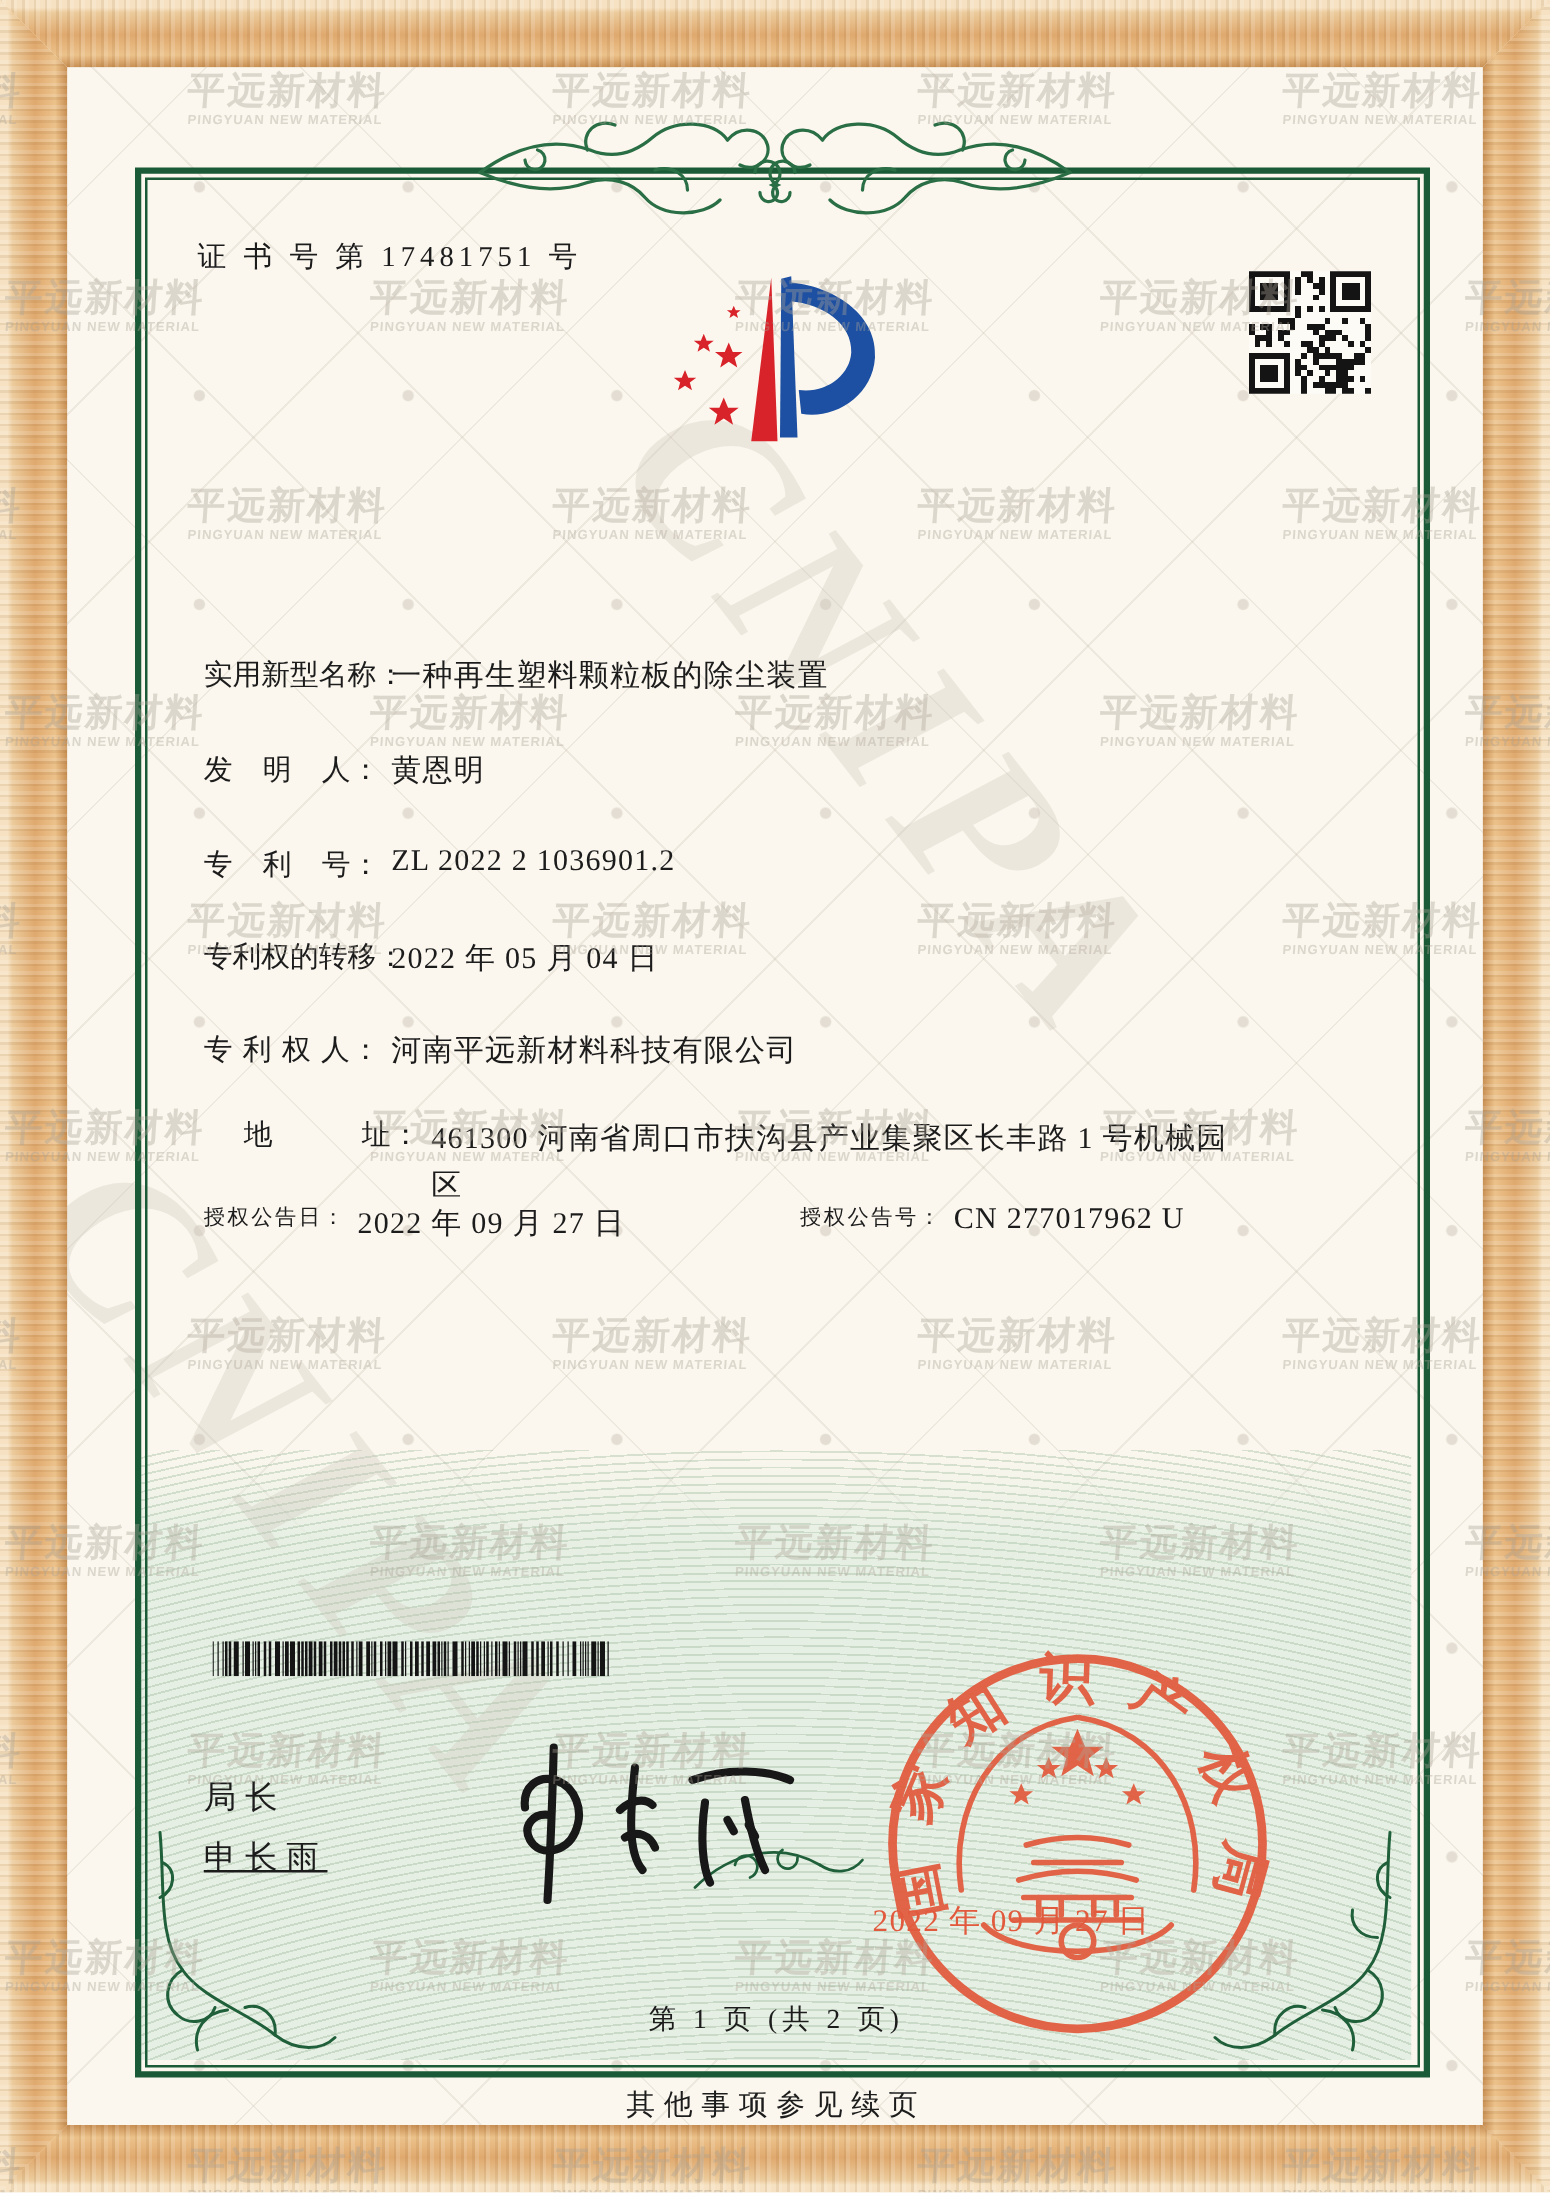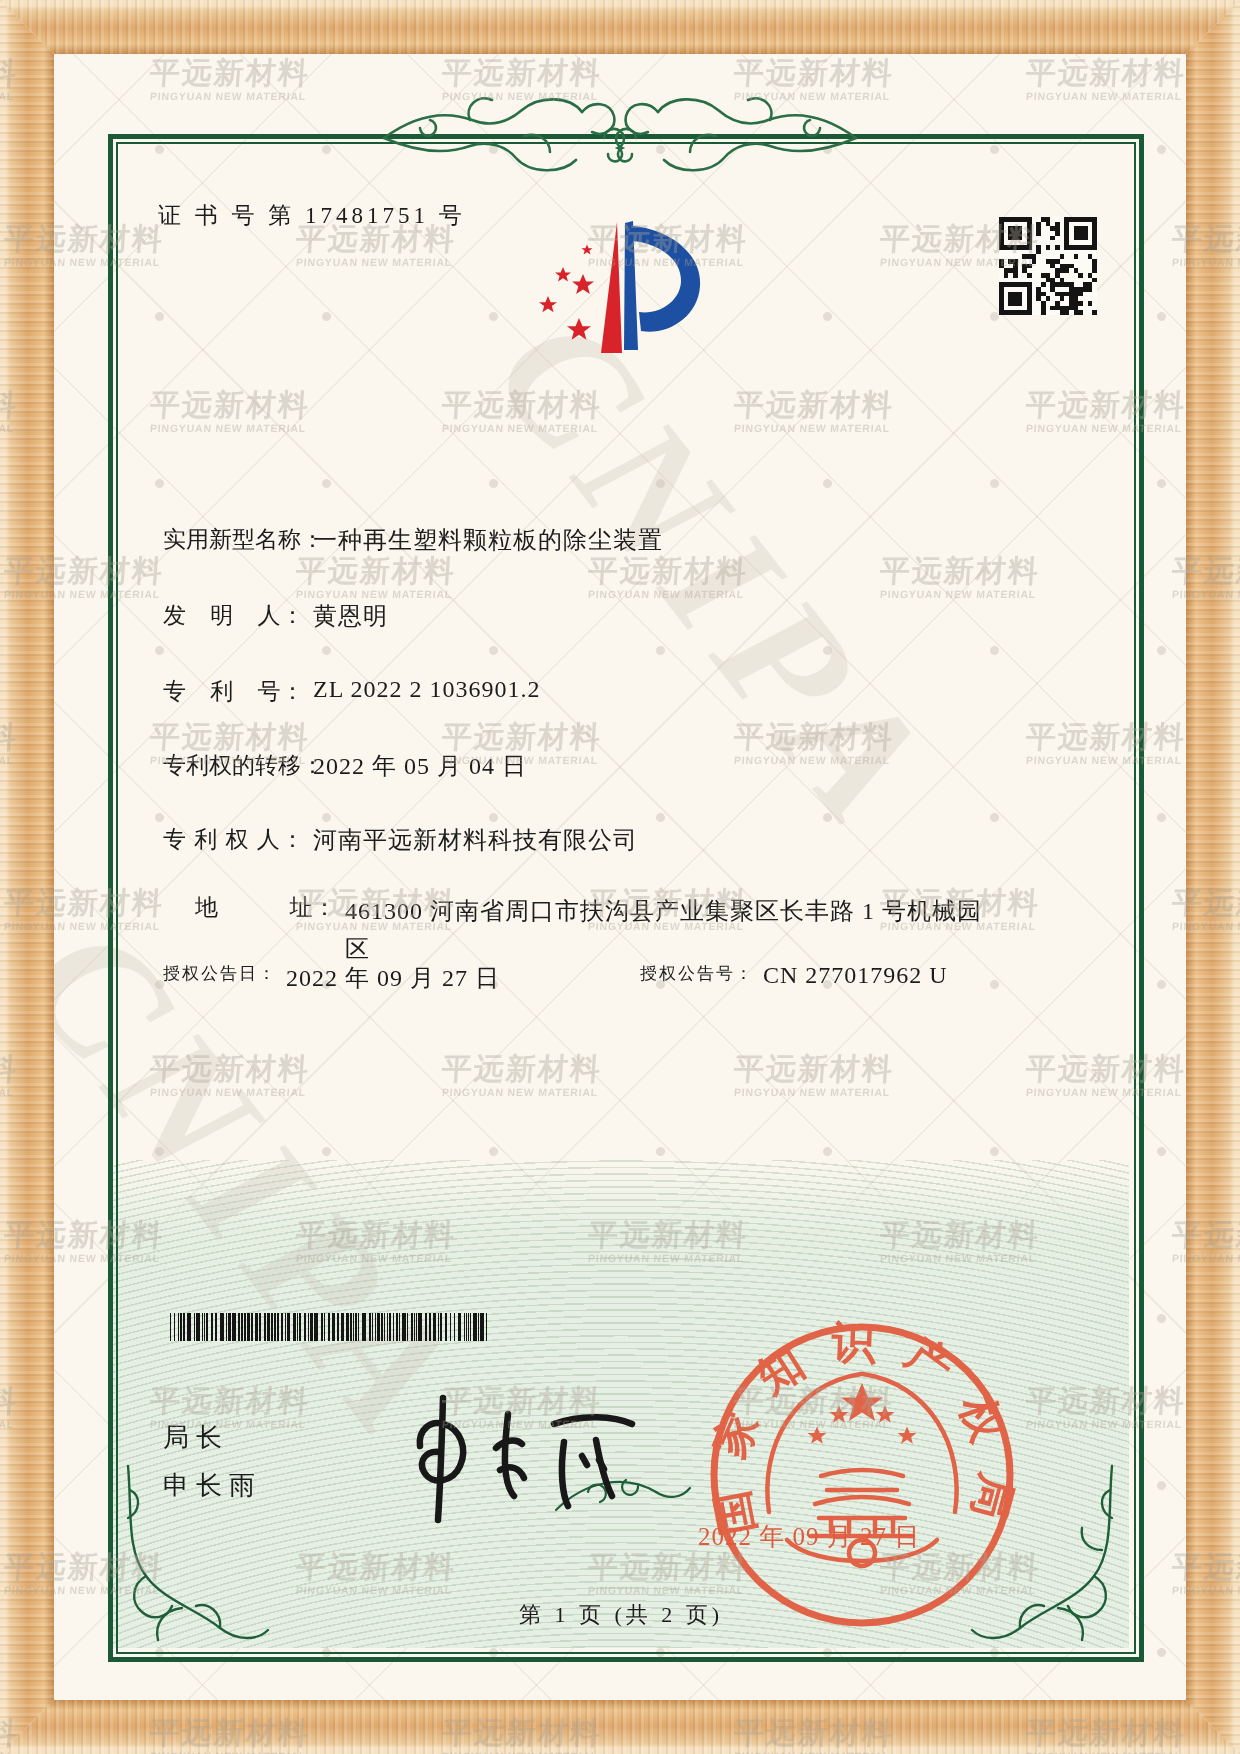--- a/index.html
+++ b/index.html
@@ -47,21 +47,21 @@
   .f-top{top:0;clip-path:polygon(0 0,100% 0,calc(100% - 54px) 100%,54px 100%);}
   .f-bottom{bottom:0;transform:scaleY(-1);clip-path:polygon(0 0,100% 0,calc(100% - 54px) 100%,54px 100%);}
   .f-left,.f-right{top:0;bottom:0;width:54px;
     background-image:repeating-linear-gradient(0deg, rgba(130,80,30,0.10) 0 2px, rgba(255,255,255,0.14) 2px 5px, rgba(0,0,0,0) 5px 9px),
       linear-gradient(90deg,#f6e2c2 0 6px,#eccb9c 10px,#dfa96e 28px,#ecc28b 44px,#c78e52 54px);}
   .f-left{left:0;clip-path:polygon(0 0,100% 54px,100% calc(100% - 54px),0 100%);}
   .f-right{right:0;transform:scaleX(-1);clip-path:polygon(0 0,100% 54px,100% calc(100% - 54px),0 100%);}
 
   
   .content{position:absolute;inset:0;z-index:5;color:#1c1c1c;}
-  .cert-no{position:absolute;left:158px;top:200px;font-size:23px;letter-spacing:4px;}
+  .cert-no{position:absolute;left:158px;top:190px;font-size:23px;letter-spacing:4px;}
   .logo{position:absolute;left:538px;top:210px;width:170px;height:152px;}
   .qr{position:absolute;left:999px;top:217px;width:98px;height:98px;}
   .title{position:absolute;left:108px;top:332px;width:1026px;text-align:center;
     font-size:48px;font-weight:bold;letter-spacing:7px;}
 
   .fields{position:absolute;left:0;top:0;width:100%;}
   .field-row{position:absolute;left:163px;font-size:24px;white-space:nowrap;}
   .f-label{display:inline-block;width:141px;text-align:justify;text-align-last:justify;font-size:23px;vertical-align:top;}
   .f-value{margin-left:9px;letter-spacing:1px;}
   .field-row.addr{white-space:normal;margin-left:32px;}
@@ -73,21 +73,21 @@
   .grant-row .f-label{width:auto;font-size:17px;letter-spacing:2px;}
 
   .paras{position:absolute;left:143px;top:1020px;width:958px;font-size:24px;line-height:37px;
     text-align:justify;letter-spacing:0.5px;}
   .paras p{margin:0;text-indent:2em;}
 
   .barcode{position:absolute;left:170px;top:1313px;width:323px;height:28px;}
 
   .director{position:absolute;left:163px;font-size:26px;letter-spacing:7px;}
   .director-title{top:1420px;}
-  .director-name{top:1468px;}
+  .director-name{top:1468px;text-decoration:underline;}
   .signature{position:absolute;left:368px;top:1390px;width:280px;height:140px;color:#181818;}
 
   .seal{position:absolute;left:703px;top:1316px;width:318px;height:318px;z-index:5;opacity:0.93;}
   .seal-date{position:absolute;left:698px;top:1520px;font-size:25px;color:var(--seal-red);
     letter-spacing:1px;z-index:5;white-space:nowrap;}
 
   .footer-page{position:absolute;left:108px;top:1600px;width:1026px;text-align:center;
     font-size:22px;letter-spacing:4px;z-index:5;}
   .continuation{position:absolute;left:108px;top:1668px;width:1026px;text-align:center;
     font-size:23px;letter-spacing:7px;z-index:5;}
@@ -456,20 +456,21 @@
           <path d="M66,196 C56,130 92,68 158,58"></path>
           <path d="M252,196 C262,130 226,68 160,58"></path>
           <path d="M84,224 C110,252 208,252 234,224"></path>
           <circle cx="159" cy="237" r="13"></circle>
         </g>
       </g>
     </svg>
     <div class="seal-date">2022 年 09 月 27 日</div>
 
     <div class="footer-page">第 1 页 (共 2 页)</div>
+    <div class="continuation">其他事项参见续页</div>
   </div>
 
   <div class="frame">
     <div class="f-s f-top"></div>
     <div class="f-s f-bottom"></div>
     <div class="f-s f-left"></div>
     <div class="f-s f-right"></div>
   </div>
 
   <div class="wm-layer" id="wm-layer">

